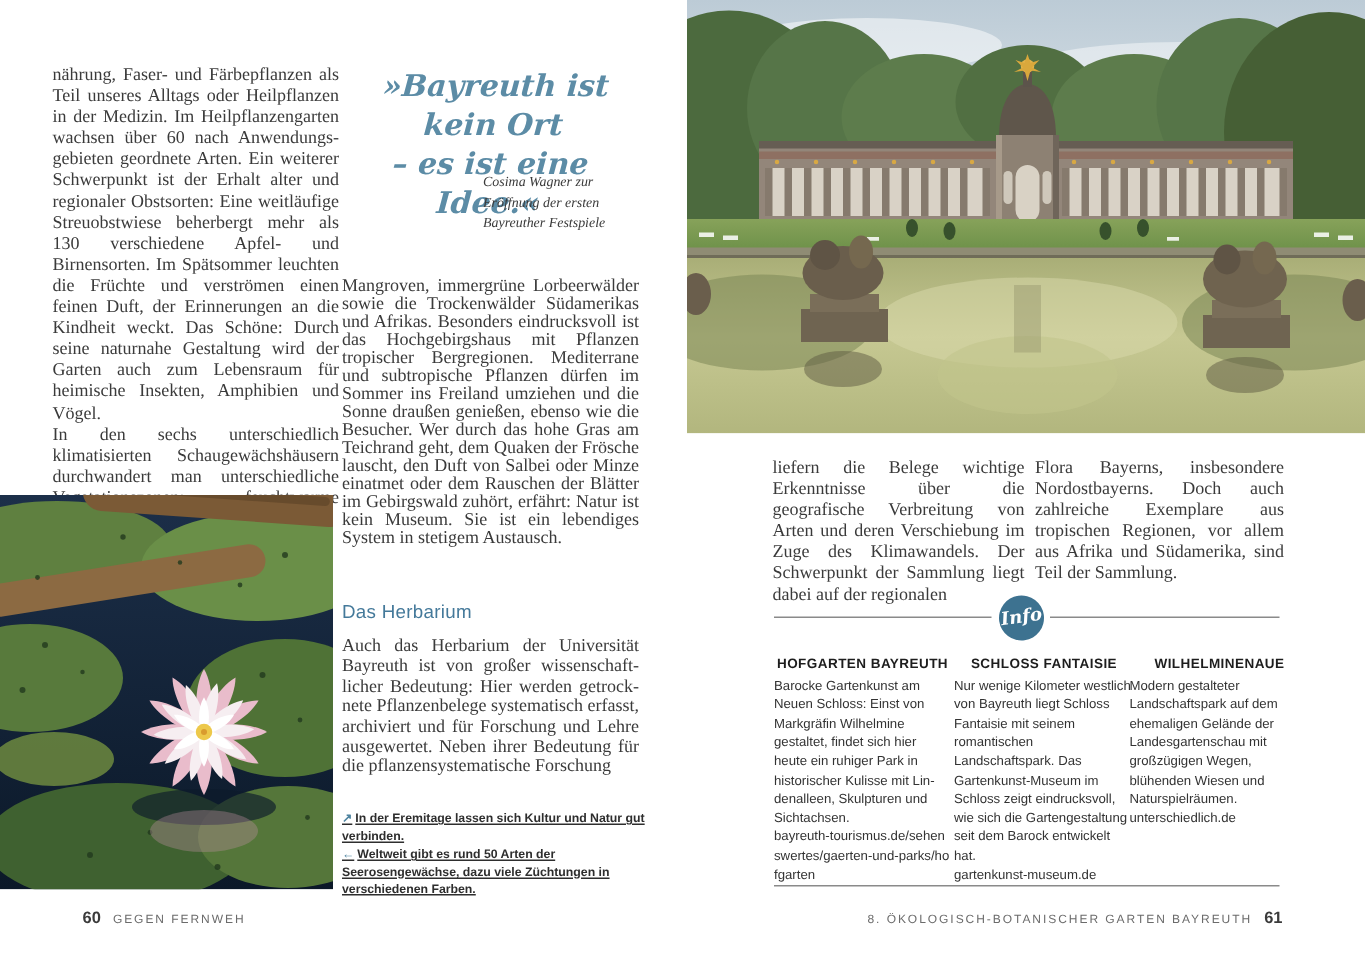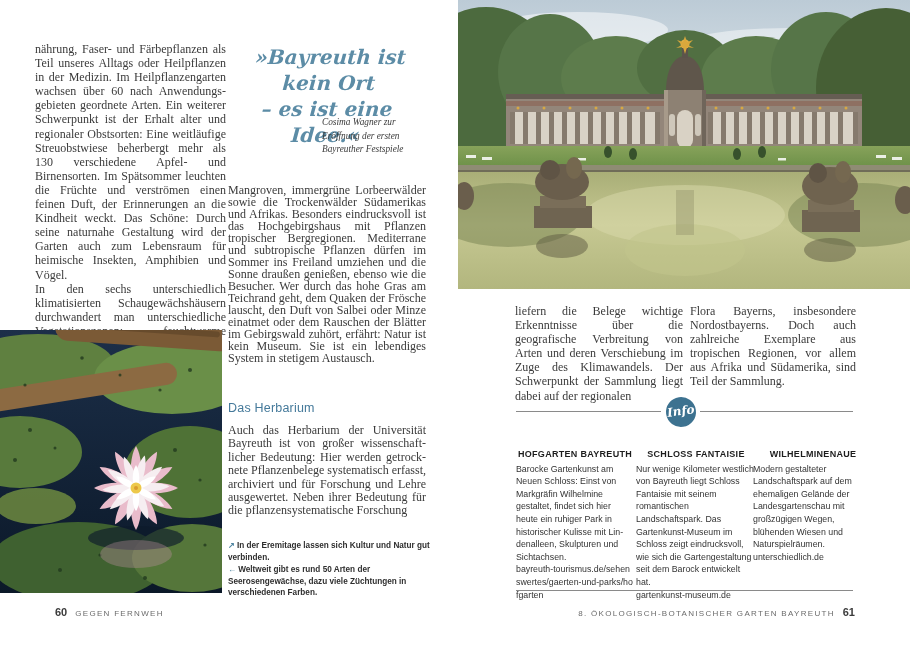--- a/index.html
+++ b/index.html
@@ -35,33 +35,33 @@
     font-size:9.3px;line-height:13.5px;color:#3a3a3a;
   }
   
   .sectionhead{
     left:228px;top:401px;width:198px;
     font-size:12.5px;font-weight:normal;color:#44799a;letter-spacing:.2px;
   }
   
   .captions{left:228px;top:540px;width:210px;font-size:8.2px;line-height:11.6px;
     font-weight:bold;color:#2e2e2e;}
-  .captions p{margin:0 0 1px 0;}
+  .captions p{margin:0 0 1px 0;text-decoration:underline;}
   .cap-arrow{color:#4f84a0;font-weight:bold;margin-right:2px;}
   
   .rule{background:#8a8a8a;height:1px;}
   .info-badge{
     left:666px;top:397px;width:30px;height:30px;border-radius:50%;
     background:#3d7290;color:#fff;text-align:center;line-height:29px;
     font-family:"DejaVu Serif",serif;font-style:italic;font-weight:bold;
     font-size:12px;transform:rotate(-8deg);
   }
   .info-col{top:436px;font-size:8.8px;line-height:12.6px;color:#333;}
   .info-col h4{
-    margin:12px 0 2px 0;font-size:9px;font-weight:bold;color:#1d1d1d;
+    margin:0 0 2px 0;font-size:9px;font-weight:bold;color:#1d1d1d;
     letter-spacing:.3px;text-align:center;
   }
   .info-col .itxt{margin:0;}
   .info-col .link{overflow-wrap:anywhere;word-break:break-all;}
   
   .footer{top:606px;font-size:8px;letter-spacing:1.3px;color:#6b6b6b;}
   .pagenum{font-size:11px;font-weight:bold;color:#3b3b3b;letter-spacing:0;}
   .footer-left{left:55px;}
   .footer-right{right:55px;text-align:right;}
   .footer .gap{display:inline-block;width:8px;}

